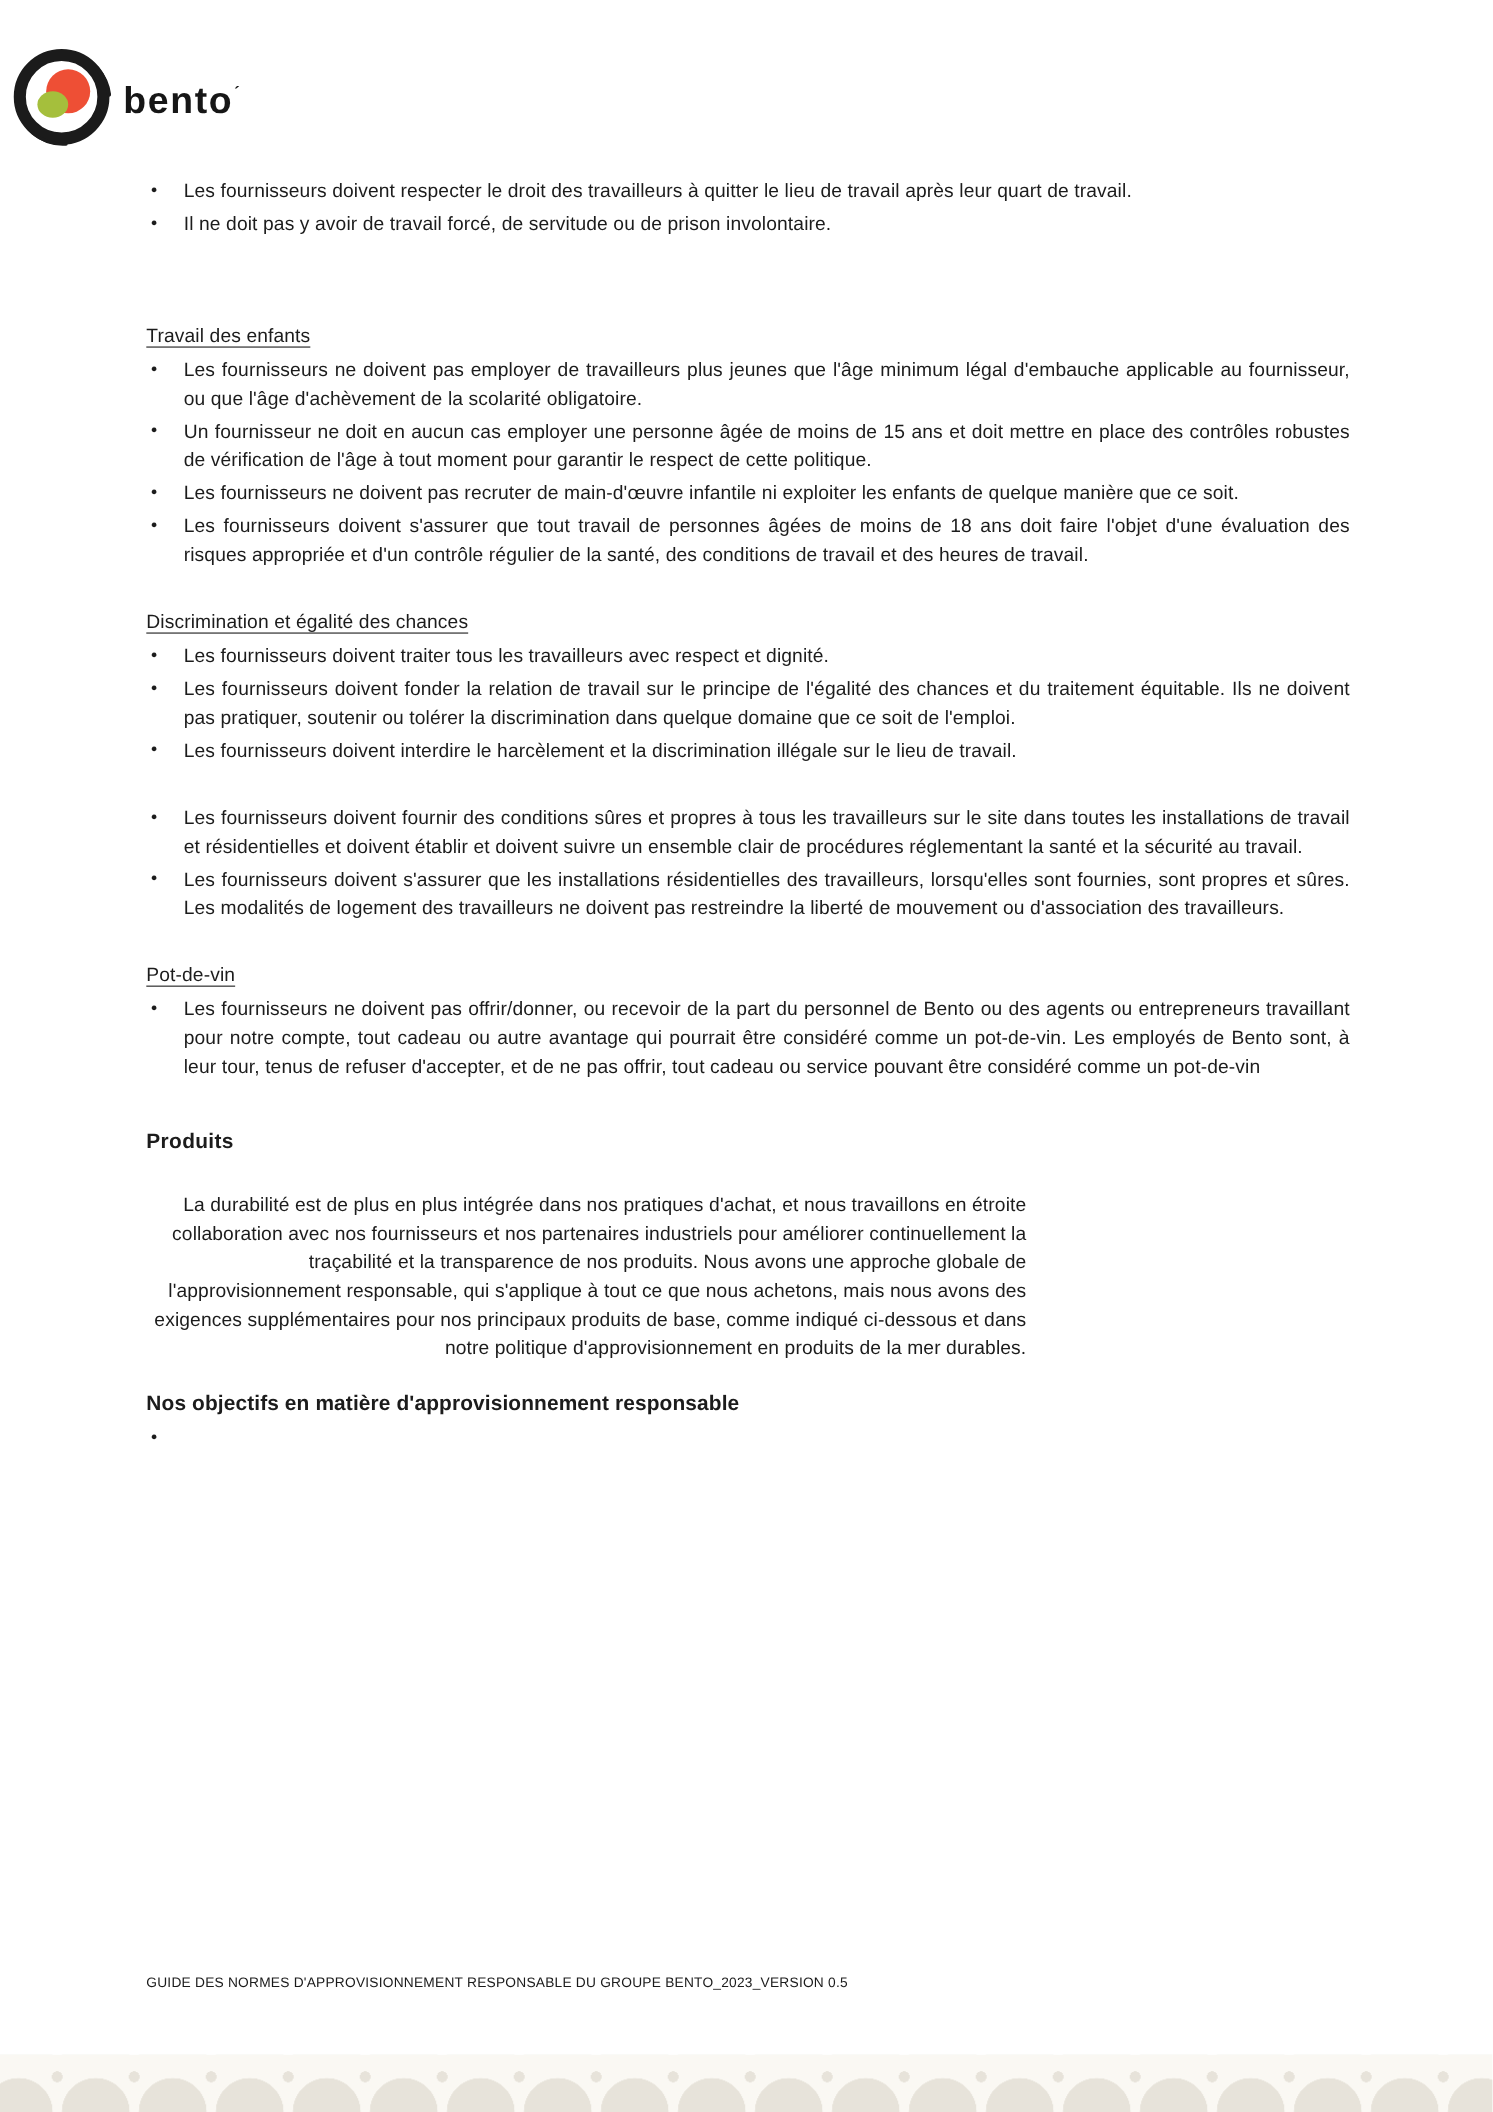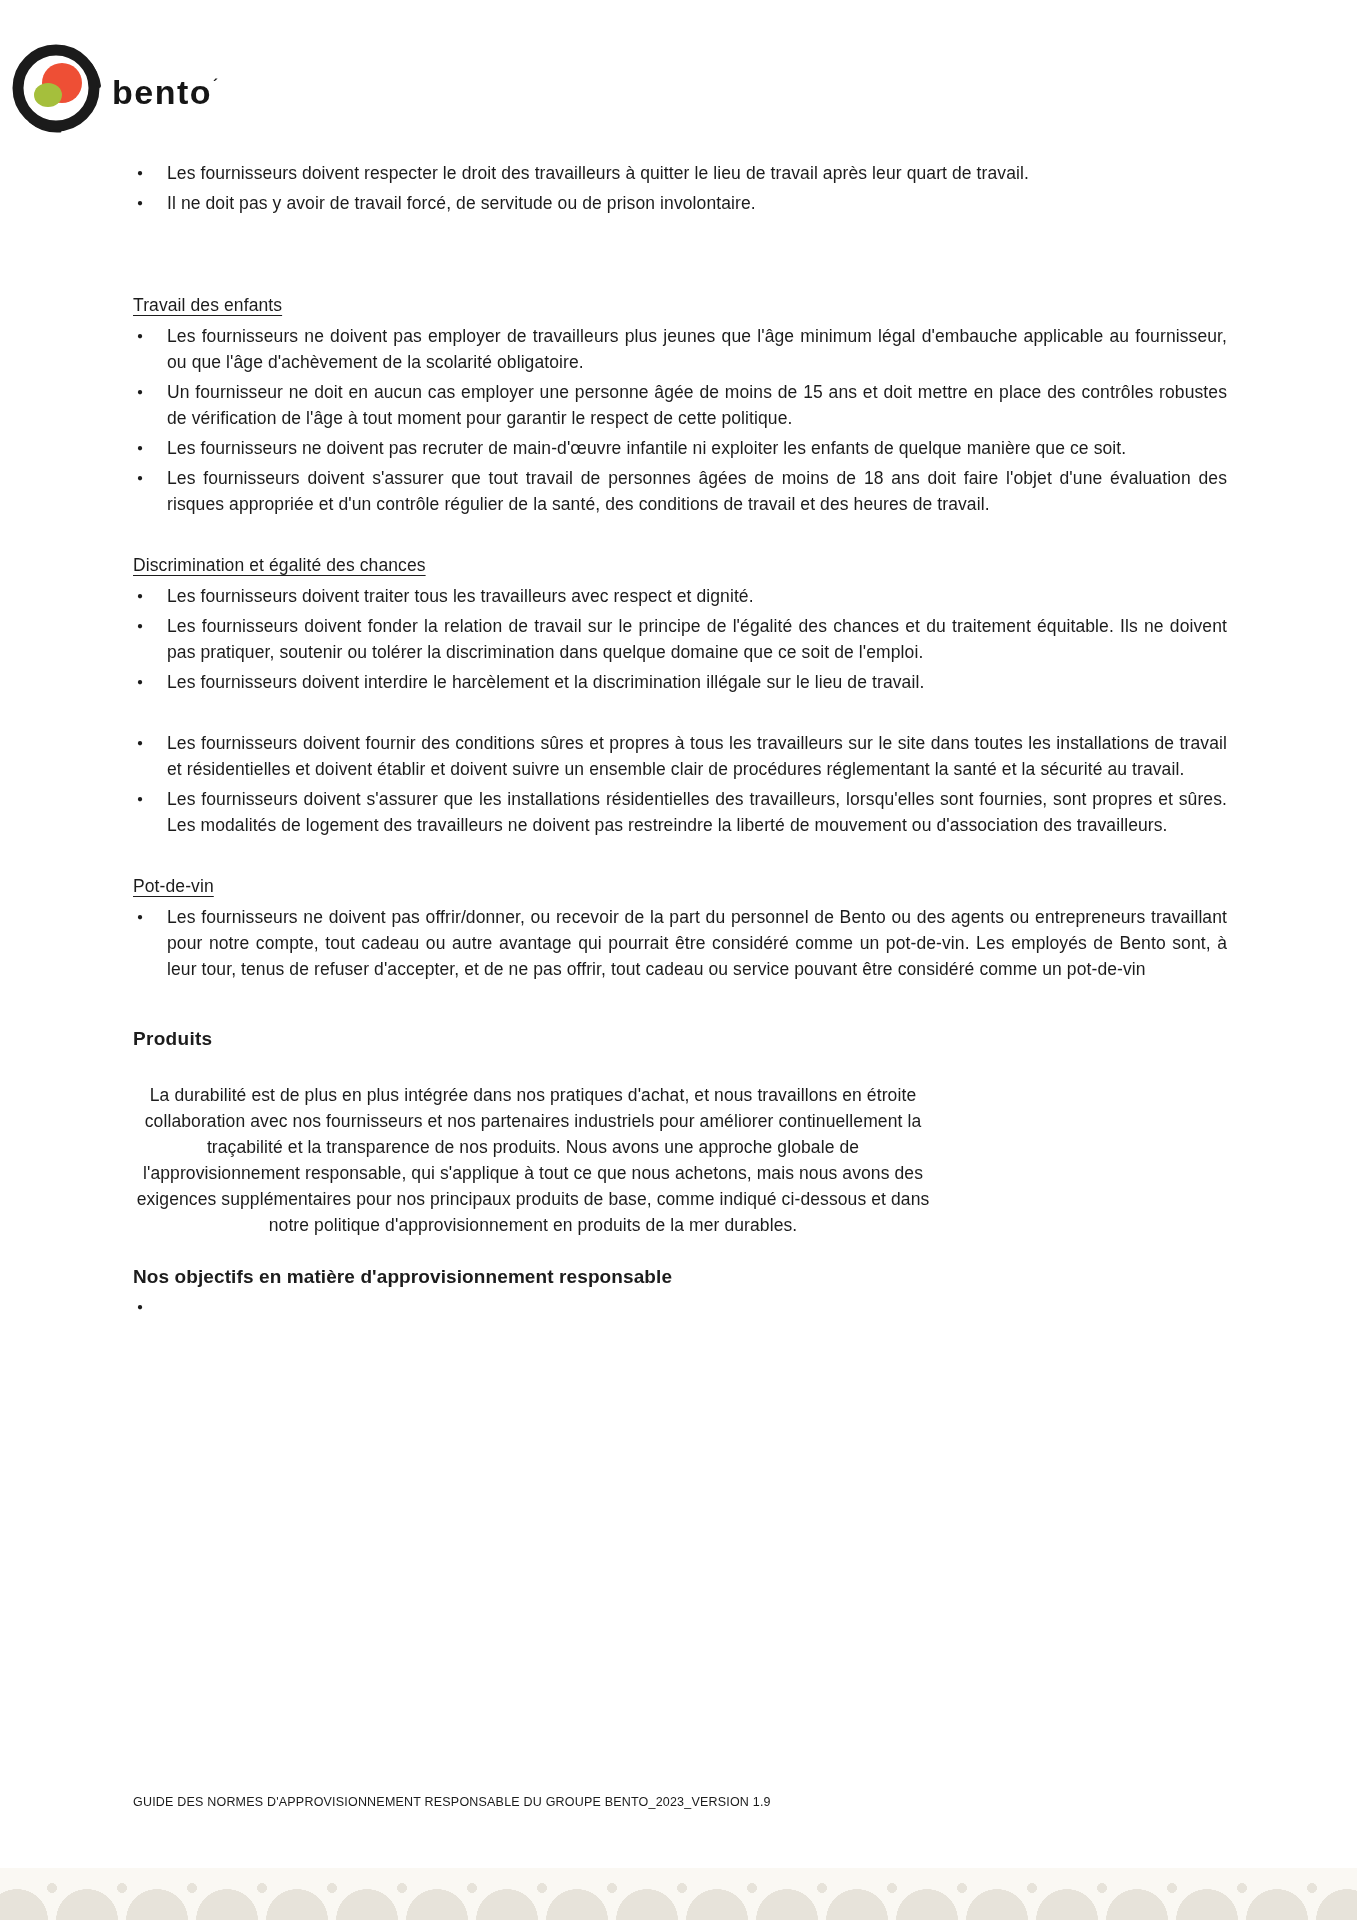--- a/index.html
+++ b/index.html
@@ -75,21 +75,21 @@
   
   .produits{margin-top:44px;}
   .produits h1{
     font-size:19px;
     font-weight:700;
     letter-spacing:.3px;
   }
   .produits .lead{
     margin-top:30px;
     width:800px;
-    text-align:center;
+    text-align:right;
   }
   .produits h3{
     margin-top:26px;
     font-size:19px;
     font-weight:700;
   }
   .objectives{margin-top:4px;}
   .objectives .text{
     max-width:950px;
     text-align:left;
@@ -217,18 +217,18 @@
       <ul class="bullets objectives">
         <li>
           <span class="dot">●</span>
         </li>
       </ul>
     </section>
 
   </main>
 
   <footer class="doc-footer">
-    <span>GUIDE DES NORMES D'APPROVISIONNEMENT RESPONSABLE DU GROUPE BENTO_2023_VERSION 1.9</span>
+    <span>GUIDE DES NORMES D'APPROVISIONNEMENT RESPONSABLE DU GROUPE BENTO_2023_VERSION 0.5</span>
   </footer>
 
   <div class="deco-band"></div>
 
 </div>
 
 </body></html>

